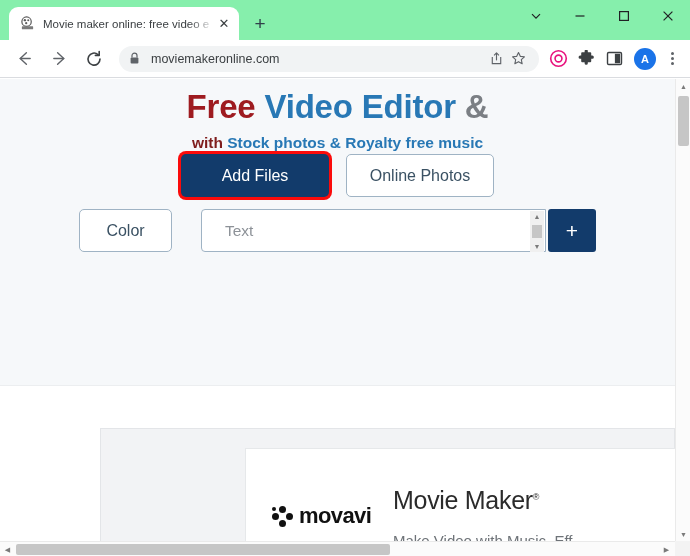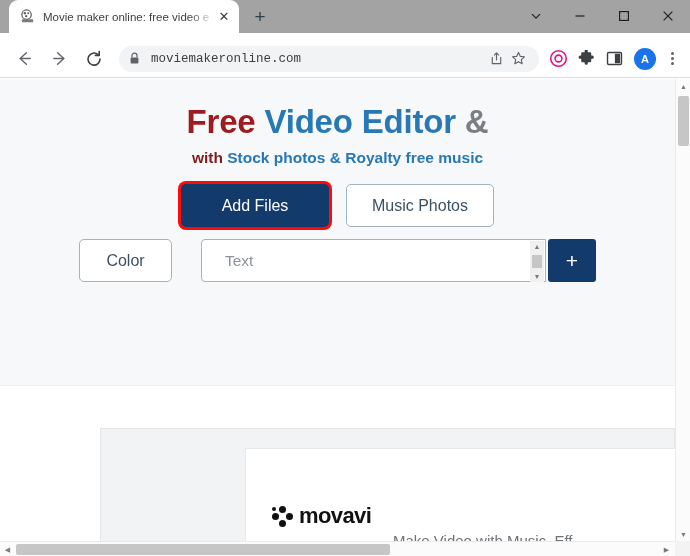--- a/index.html
+++ b/index.html
@@ -6,22 +6,22 @@
   html, body {
     width: 690px; height: 556px;
     overflow: hidden;
     font-family: "Liberation Sans", sans-serif;
     background: #ffffff;
   }
   .window { position: relative; width: 690px; height: 556px; background: #fff; overflow: hidden; }
 
   
   .tabstrip {
-    position: absolute; left: 0; top: 0; width: 690px; height: 33px;
-    background: #a3a3a3;
+    position: absolute; left: 0; top: 0; width: 690px; height: 40px;
+    background: #86efac;
     display: flex; align-items: flex-end;
   }
   .tab {
     position: relative;
     margin-left: 9px;
     width: 230px; height: 33px;
     background: #ffffff;
     border-radius: 9px 9px 0 0;
     display: flex; align-items: center;
     padding: 0 6px 0 10px;
@@ -69,21 +69,21 @@
     color: #5f6368;
   }
   .navbtn:first-child { margin-left: 9px; }
   .omnibox {
     flex: 1 1 auto; height: 26px; margin: 0 6px 0 10px;
     background: #f1f3f4; border-radius: 13px;
     display: flex; align-items: center; padding: 0 10px;
     min-width: 0;
   }
   .lock { flex: 0 0 14px; margin-right: 8px; display:flex; align-items:center; }
-  .url { font-size: 12.5px; color: #3c4043; white-space: nowrap; overflow: hidden; flex: 1 1 auto; font-family: Liberation Mono, monospace; }
+  .url { font-size: 12.5px; color: #3c4043; white-space: nowrap; overflow: hidden; flex: 1 1 auto; }
   .omni-ic { flex: 0 0 22px; height: 22px; display: flex; align-items: center; justify-content: center; color:#5f6368; }
   .tb-ic {
     flex: 0 0 26px; width: 26px; height: 26px; margin-right: 2px;
     display: flex; align-items: center; justify-content: center;
   }
   .avatar {
     flex: 0 0 22px; width: 22px; height: 22px; border-radius: 50%;
     background: #1a73e8; color: #fff; font-size: 11px; font-weight: bold;
     display: flex; align-items: center; justify-content: center;
     margin: 0 5px;
@@ -95,40 +95,40 @@
   .viewport {
     position: absolute; left: 0; top: 79px; width: 690px; height: 477px;
     background: #ffffff; overflow: hidden;
   }
   .hero {
     position: absolute; left: 0; top: 0; width: 675px; height: 307px;
     background: #f6f8fa;
     border-bottom: 1px solid #eceef0;
   }
   h1.title {
-    text-align: center; margin-top: 20px;
+    text-align: center; margin-top: 5px;
     font-size: 33px; line-height: 46px; font-weight: bold;
     color: #2878b5; letter-spacing: -0.2px;
   }
   .t-free { color: #9e1b20; }
   .t-amp { color: #7b7f84; font-weight: bold; }
   .subtitle {
     text-align: center; margin-top: 4px;
     font-size: 15.5px; font-weight: bold; color: #2878b5;
   }
   .sub-with { color: #7f1d1d; }
   .lead {
     text-align: center; margin-top: 22px;
     font-size: 15.5px; color: #63686d;
   }
   .lead .hl { color: #4f9ad4; }
 
   .btnrow {
     display: flex; align-items: center; justify-content: center;
-    margin-top: 17px; gap: 17px;
+    margin-top: 2px; gap: 17px;
   }
   .btn {
     height: 43px; min-width: 148px; padding: 0 16px;
     display: flex; align-items: center; justify-content: center;
     font-size: 16px; border-radius: 5px;
   }
   .btn-primary {
     background: #123b6b; color: #ffffff; border: 0;
     box-shadow: 0 0 0 3px #fb0b0b;
   }
@@ -345,21 +345,21 @@
         <span class="t-free">Free</span><span> Video Editor </span><span class="t-amp">&amp;</span><br>
       </h1>
 
       <div class="subtitle">
         <span class="sub-with">with </span><span>Stock photos &amp; Royalty free music</span>
       </div>
 
 
       <div class="btnrow">
         <div class="btn btn-primary">Add Files</div>
-        <div class="btn btn-outline">Music Photos</div>
+        <div class="btn btn-outline">Online Photos</div>
       </div>
 
       <div class="row2">
         <div class="btn-color">Color</div>
         <div class="textwrap">
           <div class="textbox">
             <span class="ph">Text</span>
             <div class="minibar">
               <span class="arr">▲</span>
               <span class="thumb"></span>
@@ -376,20 +376,23 @@
         <div class="adlogo">
           <span class="glyph">
               <i class="a"></i>
               <i class="b"></i>
               <i class="c"></i>
               <i class="d"></i>
               <i class="e"></i>
             </span>
           <span>movavi</span>
         </div>
+        <div class="adtitle">
+          <span>Movie Maker</span><sup>®</sup>
+        </div>
         <div class="adsub">Make Video with Music, Eff</div>
       </div>
     </div>
 
   </div>
 
   <div class="vscroll">
     <div class="arrow">▲</div>
     <div class="vthumb"></div>
     <div class="arrow bot">▼</div>

